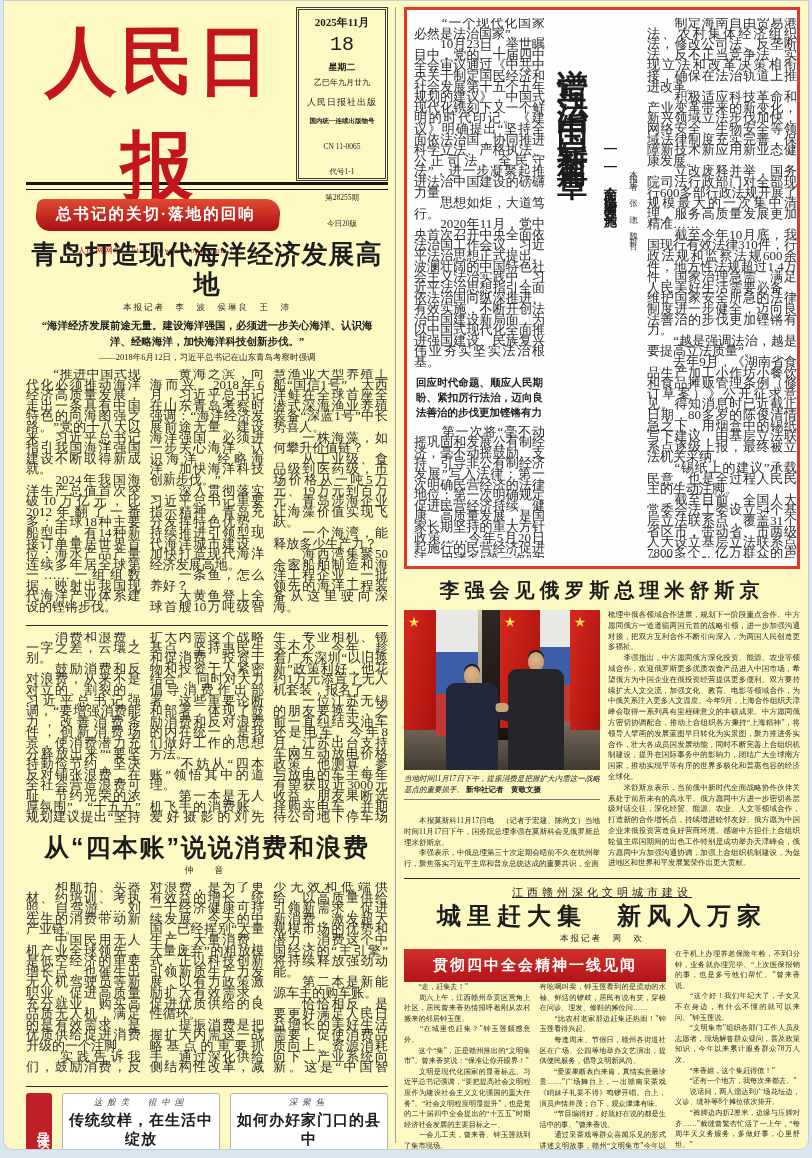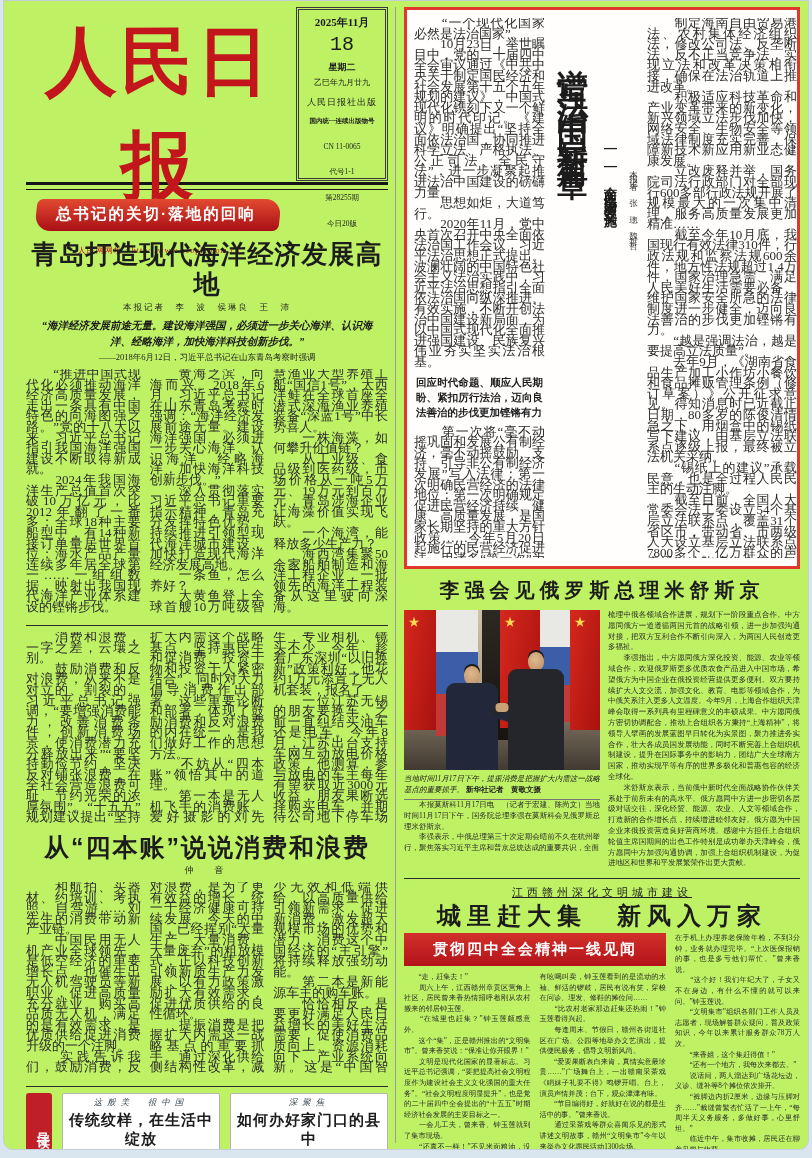--- a/index.html
+++ b/index.html
@@ -1,18 +1,18 @@
 <!DOCTYPE html>
 <html lang="zh"><head>
 <meta charset="utf-8">
 <style>
   html,body{margin:0;padding:0;background:#d9e6f0;}
   .page{
     position:relative;width:806px;height:1150px;margin:0 auto;
-    background:#bef264;border:1px solid #c3ced6;border-radius:0 0 10px 10px;
+    background:#fef9c3;border:1px solid #c3ced6;border-radius:0 0 10px 10px;
     box-sizing:border-box;padding:6px 8px 6px 22px;overflow:hidden;
     font-family:"Liberation Serif","DejaVu Serif",serif;color:#1c1c1c;
   }
   .layout{display:flex;gap:8px;height:100%;}
   .col-left{width:362px;flex:none;border-right:1px solid #9aa0a4;padding-right:7px;}
   .col-right{flex:1;min-width:0;}
   
   .masthead{display:flex;gap:6px;height:172px;}
   .mast-left{flex:1;text-align:center;padding-top:6px;}
   .mast-title{font-size:72px;font-weight:bold;color:#c3161c;line-height:100px;letter-spacing:4px;font-family:"DejaVu Serif",serif;transform:scaleY(1.04);}
@@ -29,21 +29,21 @@
   .double-rule{height:4px;border-top:3px solid #151515;border-bottom:1px solid #151515;margin:3px 0 7px;}
   
   .kicker-banner{display:inline-block;background:linear-gradient(180deg,#e34a30,#a90f15);color:#fff;
     font-family:"Liberation Sans",sans-serif;font-weight:bold;font-size:15.5px;letter-spacing:2px;
     padding:5px 24px 6px 20px;border-radius:6px 16px 6px 16px;transform:skewX(-6deg);margin:2px 0 4px 10px;}
   .kicker-banner span{display:inline-block;transform:skewX(6deg);}
   .qd-headline{font-family:"Liberation Sans",sans-serif;font-weight:900;font-size:26px;letter-spacing:1px;
     text-align:center;margin:4px 0 3px;line-height:30px;}
   .byline{font-size:8.5px;text-align:center;letter-spacing:2px;margin:2px 0 4px;color:#222;}
   .quote{margin:2px 6px 5px;text-align:center;}
-  .quote .q{font-size:10.5px;font-weight:bold;line-height:15.5px;margin:0;font-style:italic;}
+  .quote .q{font-size:10.5px;font-weight:bold;line-height:15.5px;margin:0;}
   .quote .qa{font-size:8.5px;margin:3px 0 0;color:#222;}
   .bodytext{font-size:13px;line-height:10.6px;text-align:justify;white-space:pre-line;color:#2a2a2a;}
   .cols3{column-count:3;column-gap:9px;overflow:hidden;column-fill:auto;}
   .cols2{column-count:2;column-gap:9px;overflow:hidden;column-fill:auto;}
   .qd-body{height:250px;}
   hr.rule{border:none;border-top:1px solid #2b2b2b;margin:6px 0;}
   
   .sb-top{height:194px;}
   .sb-bottom{height:198px;}
   .sb-headline{font-family:"Liberation Sans",sans-serif;font-weight:900;font-size:25px;letter-spacing:2px;text-align:center;margin:6px 0 2px;line-height:30px;}
@@ -67,21 +67,21 @@
   .fz-subtitle{writing-mode:vertical-rl;text-orientation:upright;font-family:"Liberation Sans",sans-serif;
     font-weight:bold;font-size:13px;letter-spacing:3px;margin-top:96px;}
   .fz-byline{writing-mode:vertical-rl;text-orientation:upright;font-size:8.5px;letter-spacing:4px;margin-top:120px;color:#333;}
   .fz-subhead{font-family:"Liberation Sans",sans-serif;font-weight:bold;font-size:10.5px;line-height:15px;text-align:justify;margin:7px 2px;}
   
   .lq-headline{font-family:"Liberation Sans",sans-serif;font-weight:900;font-size:20px;letter-spacing:5px;text-align:center;margin:2px 0 6px;line-height:28px;}
   .lq-row{display:flex;gap:8px;height:262px;overflow:hidden;}
   .lq-left{flex:none;width:196px;}
   .lq-right{flex:1;min-width:0;}
   .lq-text{font-size:7.5px;line-height:10.8px;text-align:justify;white-space:pre-line;color:#2a2a2a;overflow:hidden;}
-  .lq-left .lq-text{height:52px;border-top:1px solid #777;padding-top:0;}
+  .lq-left .lq-text{height:52px;border-top:1px solid #777;padding-top:16px;}
   .caption{font-size:7.5px;line-height:10.5px;color:#222;margin:4px 0;text-align:justify;font-style:italic;}
   .caption .credit{font-weight:bold;font-style:normal;}
   
   .photo{position:relative;width:196px;height:160px;overflow:hidden;background:linear-gradient(180deg,#cfc2ab 0%,#b3a68e 45%,#6d6253 75%,#413a31 100%);}
   .flag{position:absolute;top:0;}
   .flag-cn{background:linear-gradient(100deg,#d6281e,#a8120e);}
   .flag-cn .star{position:absolute;left:4px;top:4px;color:#ffd94d;font-size:12px;}
   .flag-ru{display:flex;flex-direction:column;}
   .flag-ru div{flex:1;}
   .ru-w{background:#e8e8e4;} .ru-b{background:#3c5ea8;} .ru-r{background:#c23a35;}
@@ -93,21 +93,21 @@
   .t-navy{background:#22283a;} .t-dark{background:#24262b;}
   .arm{position:absolute;width:34px;height:9px;border-radius:5px;background:inherit;}
   .hands{position:absolute;left:50%;transform:translateX(-50%);bottom:58px;width:13px;height:9px;border-radius:4px;background:#caa278;z-index:5;}
   
   .cl-kicker{font-size:11px;text-align:center;letter-spacing:4px;margin:3px 0 2px;color:#222;text-decoration:underline;}
   .cl-headline{font-family:"Liberation Sans",sans-serif;font-weight:900;font-size:24px;letter-spacing:6px;text-align:center;margin:0 0 3px;line-height:28px;}
   .cl-row{display:flex;gap:9px;height:224px;overflow:hidden;margin-top:3px;}
   .cl-left{flex:none;width:262px;}
   .cl-right{flex:1;min-width:0;}
   .red-banner{background:linear-gradient(180deg,#d2302a,#b3141a);color:#fff;font-family:"Liberation Sans",sans-serif;
-    font-weight:bold;font-size:15px;letter-spacing:2px;text-align:center;padding:7px 0;margin-bottom:6px;}
+    font-weight:bold;font-size:15px;letter-spacing:2px;text-align:center;padding:7px 0;}
   .cl-text{font-size:7.2px;line-height:10.6px;text-align:justify;white-space:pre-line;color:#2a2a2a;overflow:hidden;}
   .cl-left .cl-text{height:182px;}
   .cl-right{font-size:7.2px;}
 </style>
 </head>
 <body>
 
 <div class="page">
   <div class="layout">
 
@@ -311,20 +311,21 @@
 　　李强指出，中方愿同俄方深化投资、能源、农业等领域合作，欢迎俄罗斯更多优质农食产品进入中国市场，希望俄方为中国企业在俄投资经营提供更多便利。双方要持续扩大人文交流，加强文化、教育、电影等领域合作，为中俄关系注入更多人文温度。今年9月，上海合作组织天津峰会取得一系列具有里程碑意义的丰硕成果。中方愿同俄方密切协调配合，推动上合组织各方秉持“上海精神”，将领导人擘画的发展蓝图早日转化为实景图，聚力推进务实合作，壮大各成员国发展动能，同时不断完善上合组织机制建设，提升在国际事务中的影响力，团结广大全球南方国家，推动实现平等有序的世界多极化和普惠包容的经济全球化。
 　　米舒斯京表示，当前俄中新时代全面战略协作伙伴关系处于前所未有的高水平。俄方愿同中方进一步密切各层级对话交往，深化经贸、能源、农业、人文等领域合作，打造新的合作增长点，持续增进睦邻友好。俄方愿为中国企业来俄投资营造良好营商环境。感谢中方担任上合组织轮值主席国期间的出色工作特别是成功举办天津峰会，俄方愿同中方加强沟通协调，加强上合组织机制建设，为促进地区和世界和平发展繁荣作出更大贡献。</div>
         </div>
       </section>
 
       <hr class="rule">
 
       <section>
         <div class="cl-kicker">江西赣州深化文明城市建设</div>
         <h2 class="cl-headline">城里赶大集　新风入万家</h2>
+        <div class="byline">本报记者　周　欢</div>
         <div class="cl-row">
           <div class="cl-left">
             <div class="red-banner">贯彻四中全会精神一线见闻</div>
             <div class="cl-text cols2">　　“走，赶集去！”
 　　周六上午，江西赣州章贡区营角上社区，居民曾来香热情招呼着刚从农村搬来的邻居钟玉莲。
 　　“在城里也赶集？”钟玉莲颇感意外。
 　　这个“集”，正是赣州推出的“文明集市”。曾来香笑说：“保准让你开眼界！”
 　　文明是现代化国家的显著标志。习近平总书记强调，“要把提高社会文明程度作为建设社会主义文化强国的重大任务”。“社会文明程度明显提升”，也是党的二十届四中全会提出的“十五五”时期经济社会发展的主要目标之一。
 　　一会儿工夫，曾来香、钟玉莲就到了集市现场。
 　　“还真不一样！”不见米面粮油，没有吆喝叫卖，钟玉莲看到的是流动的水袖、鲜活的锣鼓，居民有说有笑，穿梭在问诊、理发、修鞋的摊位间……

